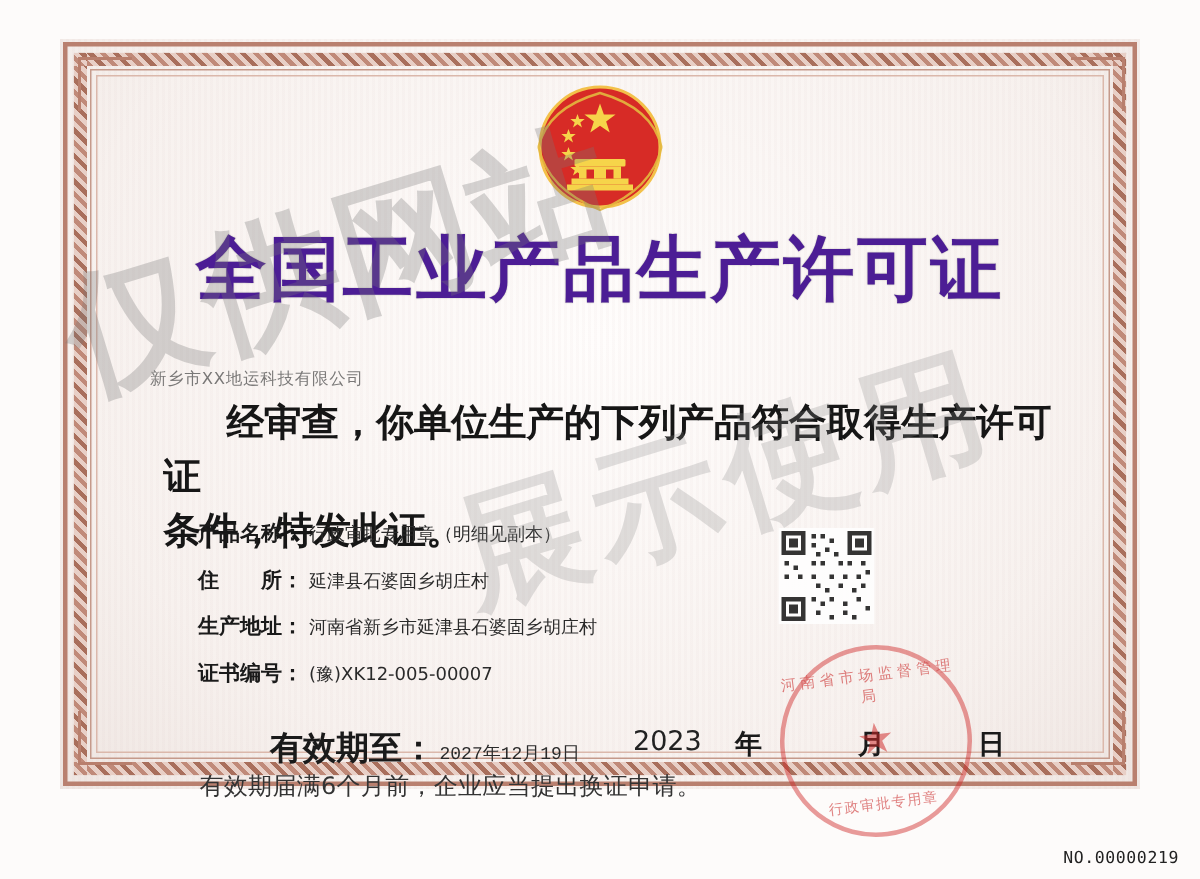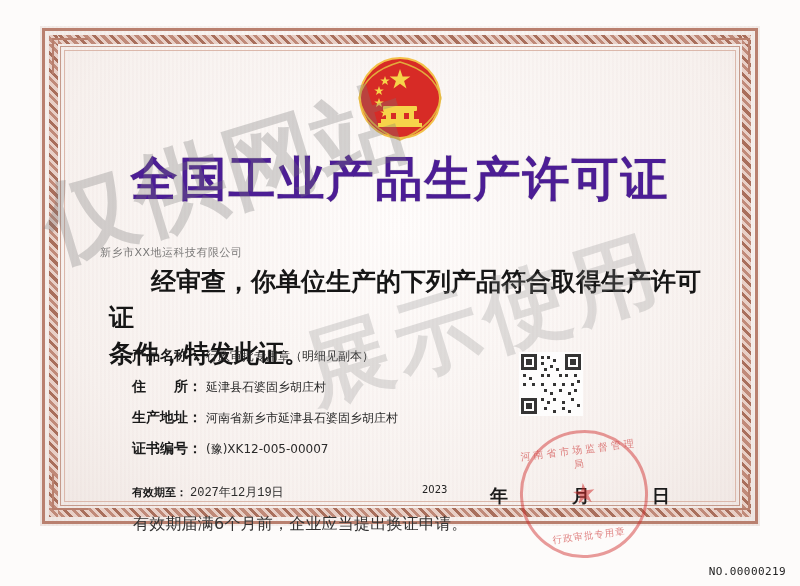--- a/index.html
+++ b/index.html
@@ -161,36 +161,37 @@
   
   .validity-row {
     position: absolute;
     left: 132px;
     top: 484px;
     width: 570px;
     display: flex;
     align-items: baseline;
   }
   .validity-label {
-    font-size: 11px;
+    font-size: 22px;
     font-weight: bold;
     color: #1a1a1a;
     font-family: "DejaVu Serif", "Liberation Serif", serif;
     white-space: nowrap;
+    margin-left: 48px;
   }
   .validity-value {
     margin-left: 3px;
     font-size: 12px;
     color: #2a2a2a;
     font-family: Liberation Mono, monospace;
   }
   .date-year {
     position: absolute;
     left: 290px;
-    font-size: 10px;
+    font-size: 18px;
     color: #222;
     font-family: "DejaVu Sans", "Liberation Sans", sans-serif;
   }
   .date-ch {
     position: absolute;
     font-size: 18px;
     font-weight: bold;
     color: #1a1a1a;
     font-family: "DejaVu Serif", "Liberation Serif", serif;
   }

